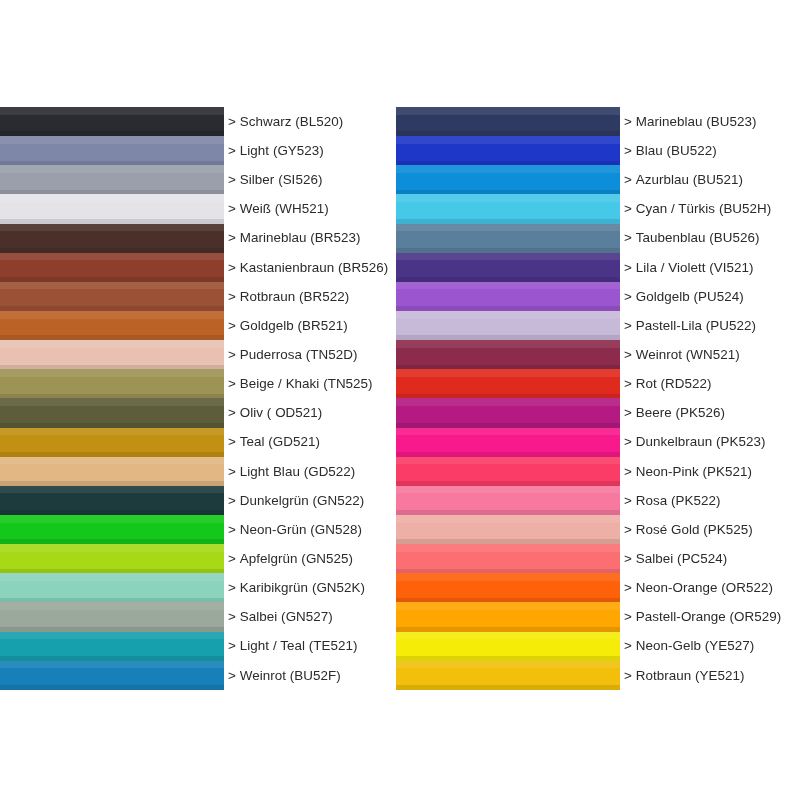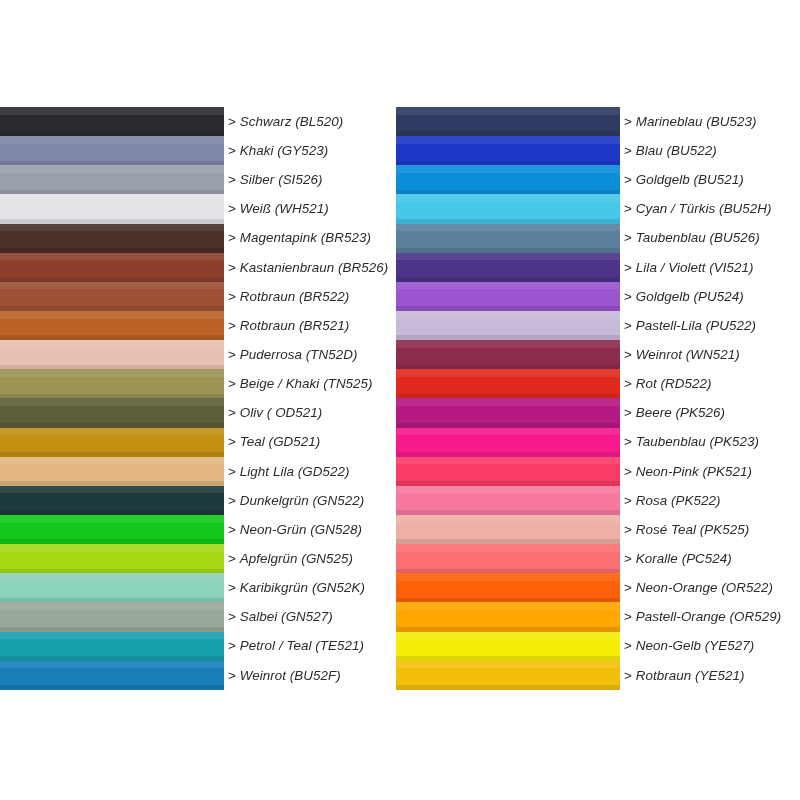--- a/index.html
+++ b/index.html
@@ -83,21 +83,20 @@
     height: 29.15px;
     display: flex;
     align-items: center;
     white-space: nowrap;
   }
   .label-text {
     font-size: 13.4px;
     color: #2b2b2b;
     letter-spacing: 0.05px;
     line-height: 1;
-    font-style: italic;
   }
   .caret {
     color: #2b2b2b;
     font-size: 13.4px;
     margin-right: 4px;
     line-height: 1;
   }
 </style>
 </head>
 <body>
@@ -167,65 +166,65 @@
           <div class="chip" style="background: rgb(24, 128, 185);"></div>
         </div>
       </div>
     <div class="label-stack">
         <div class="label-row">
           <span class="caret">&gt;</span>
           <span class="label-text">Schwarz (BL520)</span>
         </div>
         <div class="label-row">
           <span class="caret">&gt;</span>
-          <span class="label-text">Khaki (GY523)</span>
+          <span class="label-text">Light (GY523)</span>
         </div>
         <div class="label-row">
           <span class="caret">&gt;</span>
           <span class="label-text">Silber (SI526)</span>
         </div>
         <div class="label-row">
           <span class="caret">&gt;</span>
           <span class="label-text">Weiß (WH521)</span>
         </div>
         <div class="label-row">
           <span class="caret">&gt;</span>
-          <span class="label-text">Magentapink (BR523)</span>
+          <span class="label-text">Marineblau (BR523)</span>
         </div>
         <div class="label-row">
           <span class="caret">&gt;</span>
           <span class="label-text">Kastanienbraun (BR526)</span>
         </div>
         <div class="label-row">
           <span class="caret">&gt;</span>
           <span class="label-text">Rotbraun (BR522)</span>
         </div>
         <div class="label-row">
           <span class="caret">&gt;</span>
-          <span class="label-text">Rotbraun (BR521)</span>
+          <span class="label-text">Goldgelb (BR521)</span>
         </div>
         <div class="label-row">
           <span class="caret">&gt;</span>
           <span class="label-text">Puderrosa (TN52D)</span>
         </div>
         <div class="label-row">
           <span class="caret">&gt;</span>
           <span class="label-text">Beige / Khaki (TN525)</span>
         </div>
         <div class="label-row">
           <span class="caret">&gt;</span>
           <span class="label-text">Oliv ( OD521)</span>
         </div>
         <div class="label-row">
           <span class="caret">&gt;</span>
           <span class="label-text">Teal (GD521)</span>
         </div>
         <div class="label-row">
           <span class="caret">&gt;</span>
-          <span class="label-text">Light Lila (GD522)</span>
+          <span class="label-text">Light Blau (GD522)</span>
         </div>
         <div class="label-row">
           <span class="caret">&gt;</span>
           <span class="label-text">Dunkelgrün (GN522)</span>
         </div>
         <div class="label-row">
           <span class="caret">&gt;</span>
           <span class="label-text">Neon-Grün (GN528)</span>
         </div>
         <div class="label-row">
@@ -235,21 +234,21 @@
         <div class="label-row">
           <span class="caret">&gt;</span>
           <span class="label-text">Karibikgrün (GN52K)</span>
         </div>
         <div class="label-row">
           <span class="caret">&gt;</span>
           <span class="label-text">Salbei (GN527)</span>
         </div>
         <div class="label-row">
           <span class="caret">&gt;</span>
-          <span class="label-text">Petrol / Teal (TE521)</span>
+          <span class="label-text">Light / Teal (TE521)</span>
         </div>
         <div class="label-row">
           <span class="caret">&gt;</span>
           <span class="label-text">Weinrot (BU52F)</span>
         </div>
       </div>
   </div>
 
   <div class="column" id="col-right">
     <div class="swatch-stack">
@@ -318,21 +317,21 @@
         <div class="label-row">
           <span class="caret">&gt;</span>
           <span class="label-text">Marineblau (BU523)</span>
         </div>
         <div class="label-row">
           <span class="caret">&gt;</span>
           <span class="label-text">Blau (BU522)</span>
         </div>
         <div class="label-row">
           <span class="caret">&gt;</span>
-          <span class="label-text">Goldgelb (BU521)</span>
+          <span class="label-text">Azurblau (BU521)</span>
         </div>
         <div class="label-row">
           <span class="caret">&gt;</span>
           <span class="label-text">Cyan / Türkis (BU52H)</span>
         </div>
         <div class="label-row">
           <span class="caret">&gt;</span>
           <span class="label-text">Taubenblau (BU526)</span>
         </div>
         <div class="label-row">
@@ -354,37 +353,37 @@
         <div class="label-row">
           <span class="caret">&gt;</span>
           <span class="label-text">Rot (RD522)</span>
         </div>
         <div class="label-row">
           <span class="caret">&gt;</span>
           <span class="label-text">Beere (PK526)</span>
         </div>
         <div class="label-row">
           <span class="caret">&gt;</span>
-          <span class="label-text">Taubenblau (PK523)</span>
+          <span class="label-text">Dunkelbraun (PK523)</span>
         </div>
         <div class="label-row">
           <span class="caret">&gt;</span>
           <span class="label-text">Neon-Pink (PK521)</span>
         </div>
         <div class="label-row">
           <span class="caret">&gt;</span>
           <span class="label-text">Rosa (PK522)</span>
         </div>
         <div class="label-row">
           <span class="caret">&gt;</span>
-          <span class="label-text">Rosé Teal (PK525)</span>
-        </div>
-        <div class="label-row">
-          <span class="caret">&gt;</span>
-          <span class="label-text">Koralle (PC524)</span>
+          <span class="label-text">Rosé Gold (PK525)</span>
+        </div>
+        <div class="label-row">
+          <span class="caret">&gt;</span>
+          <span class="label-text">Salbei (PC524)</span>
         </div>
         <div class="label-row">
           <span class="caret">&gt;</span>
           <span class="label-text">Neon-Orange (OR522)</span>
         </div>
         <div class="label-row">
           <span class="caret">&gt;</span>
           <span class="label-text">Pastell-Orange (OR529)</span>
         </div>
         <div class="label-row">

